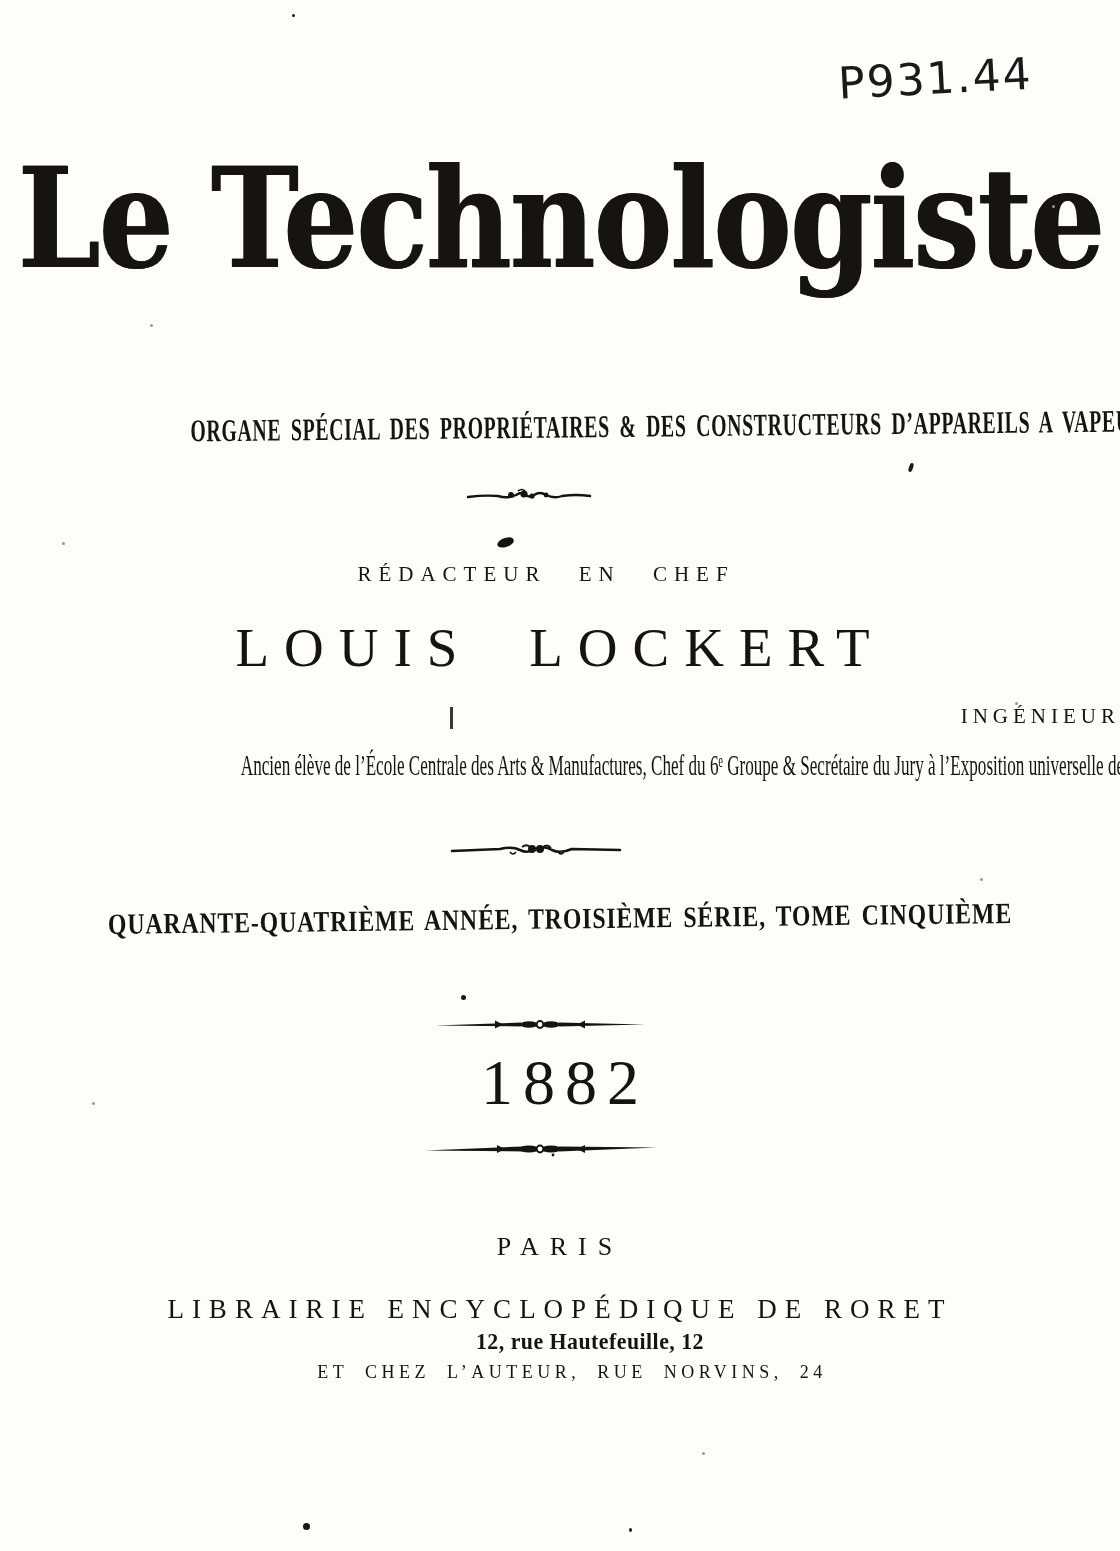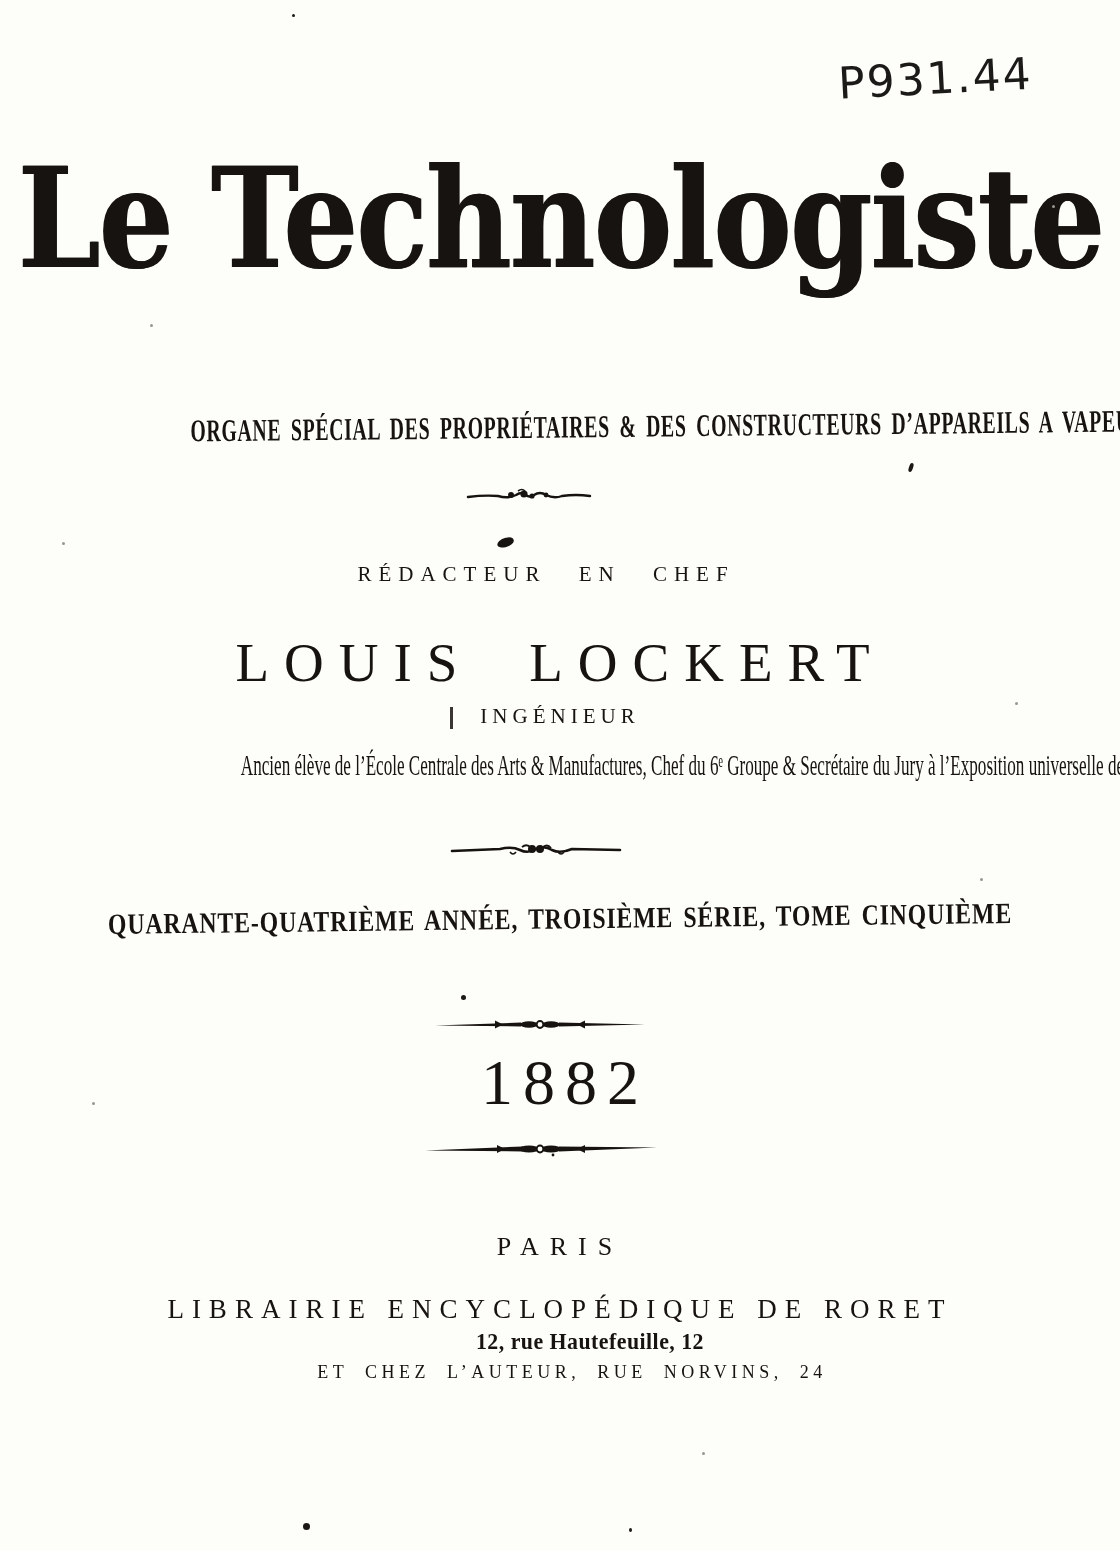--- a/index.html
+++ b/index.html
@@ -50,26 +50,26 @@
   }
 
   .editor-heading{
     top:562px;
     font-size:21px;letter-spacing:7px;word-spacing:20px;
     transform:translateX(-14px);
   }
 
   .editor-name{
     top:616px;
-    font-size:55px;letter-spacing:15px;word-spacing:28px;margin-top:15px;
+    font-size:55px;letter-spacing:15px;word-spacing:28px;
   }
 
   .editor-title{
     top:704px;
-    font-size:21px;letter-spacing:5px;
+    font-size:21px;letter-spacing:5px;text-align:right;
   }
   .artifact-bar{
     top:707px;left:450px;width:4px;height:22px;
     border-left:3px solid #171310;
     opacity:.85;
   }
 
   .credentials{
     top:748px;
     font-size:30px;

